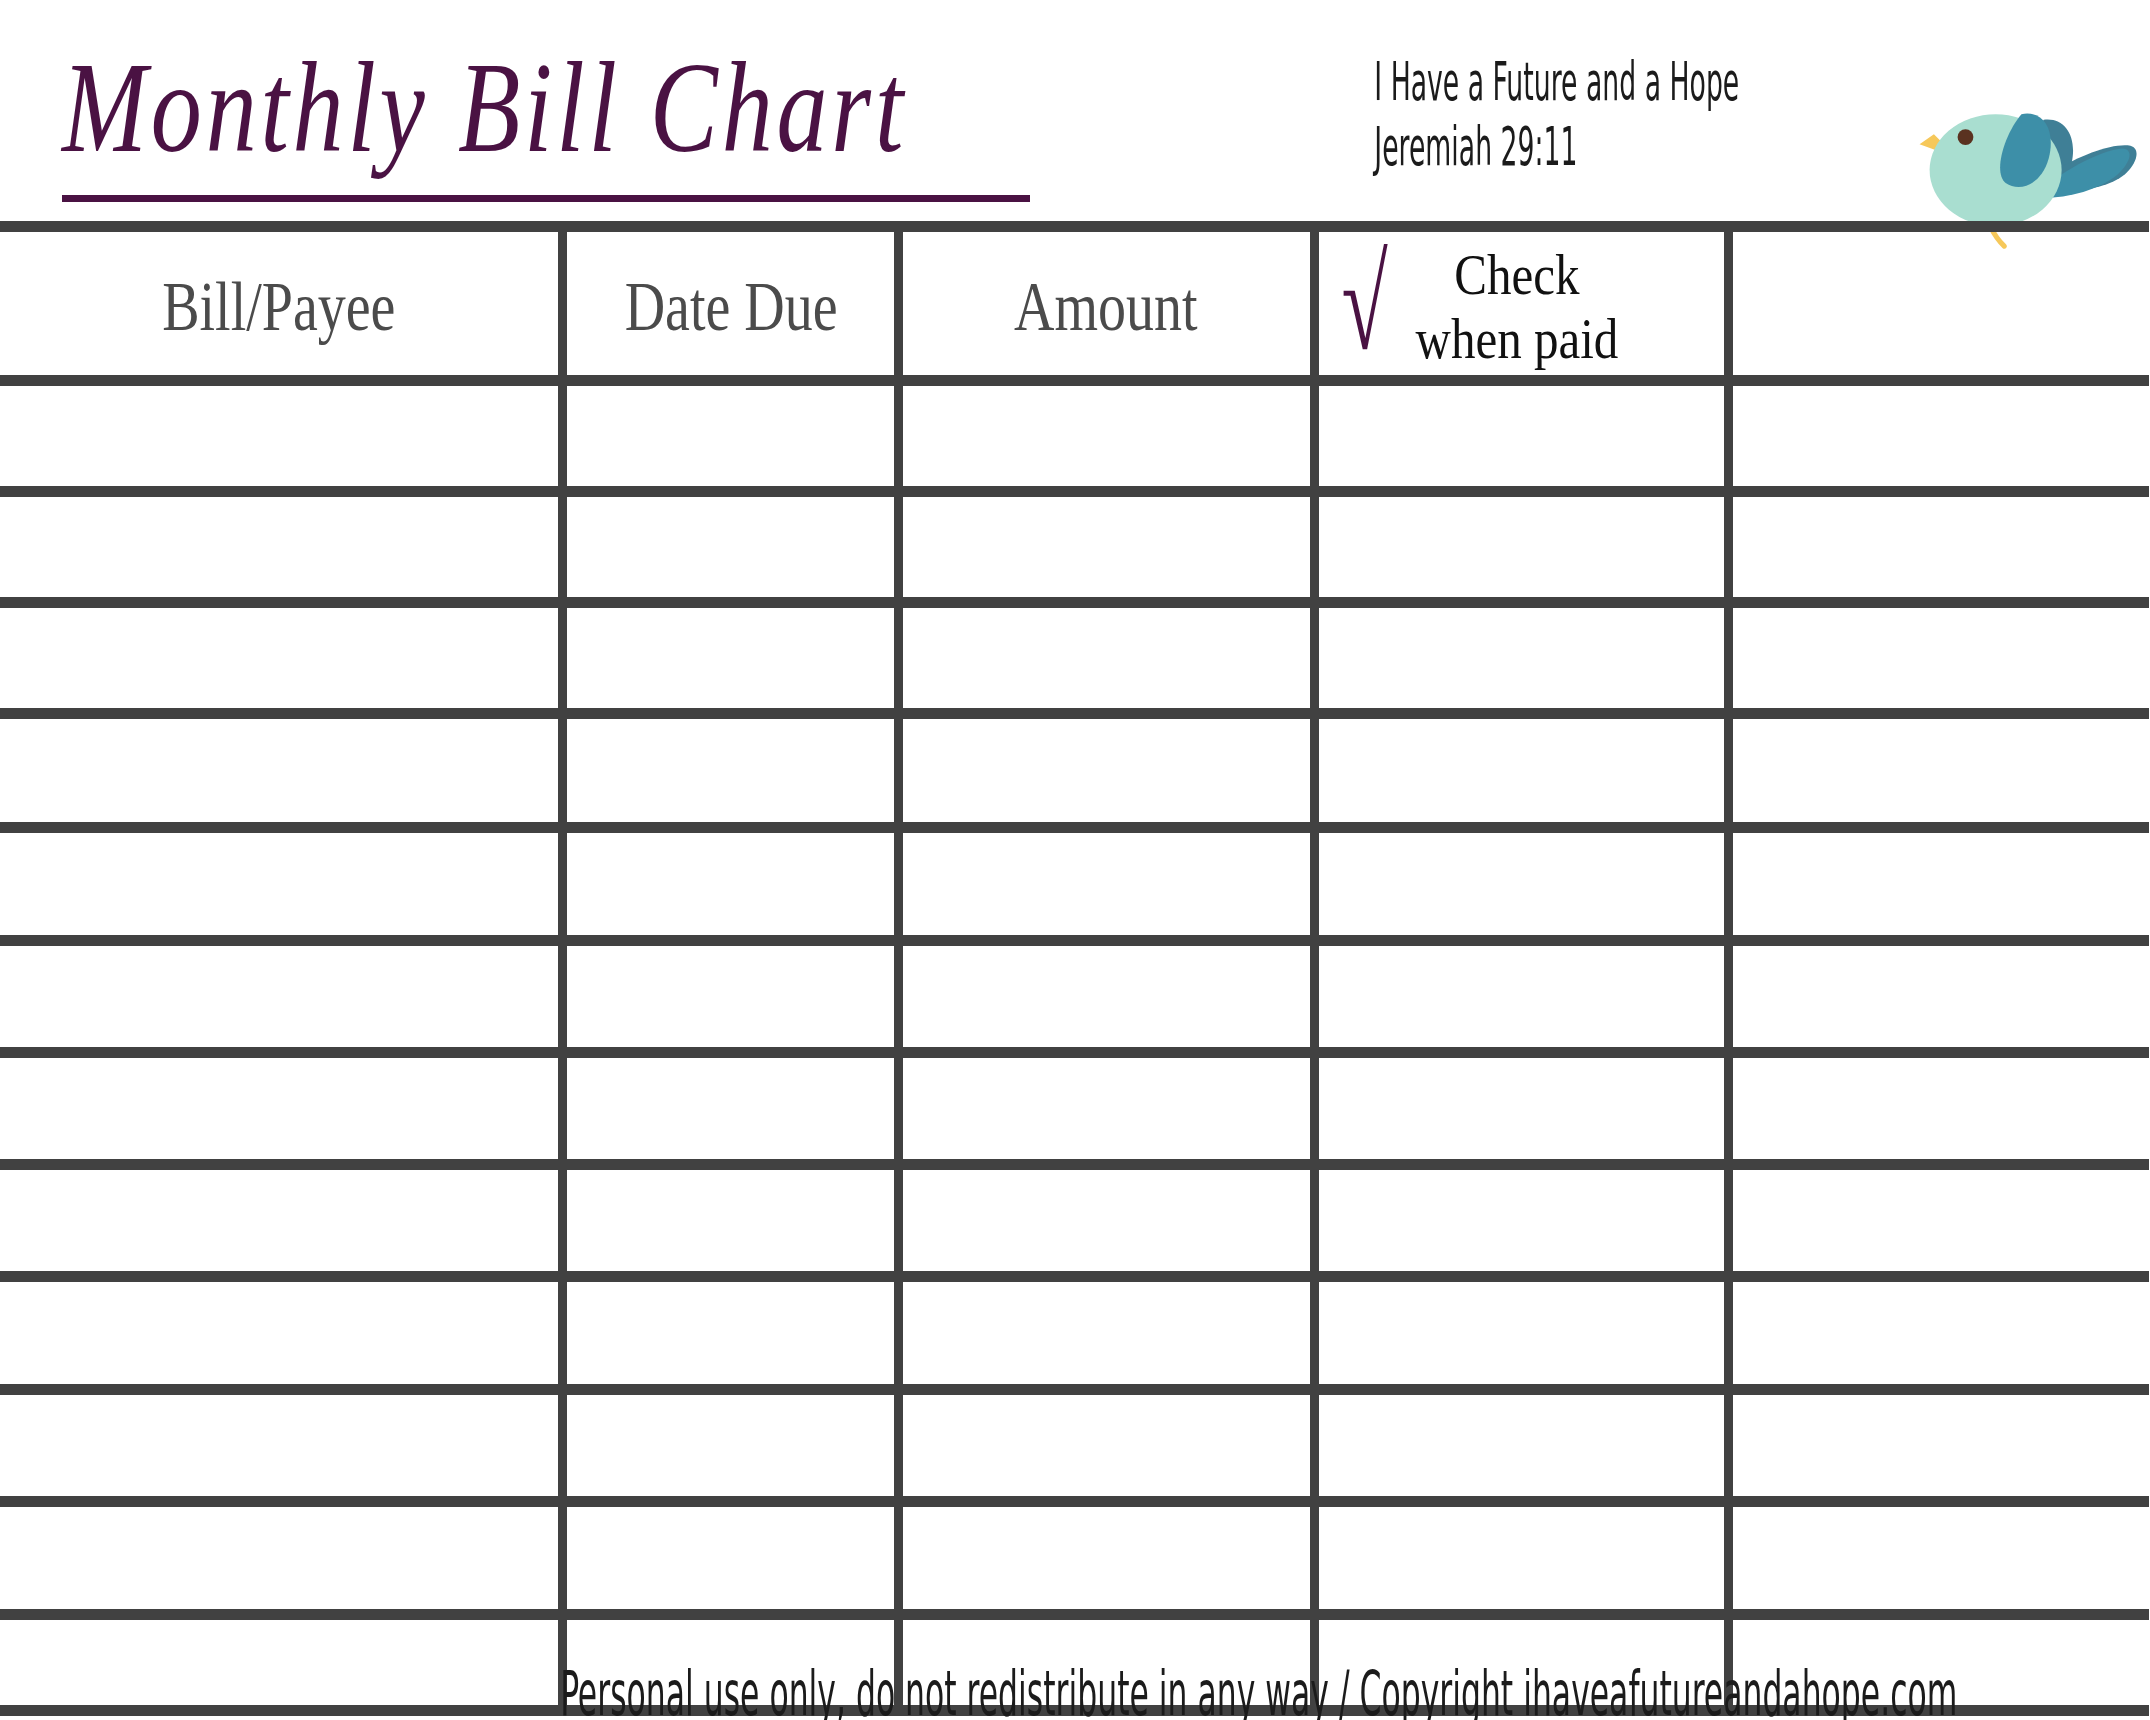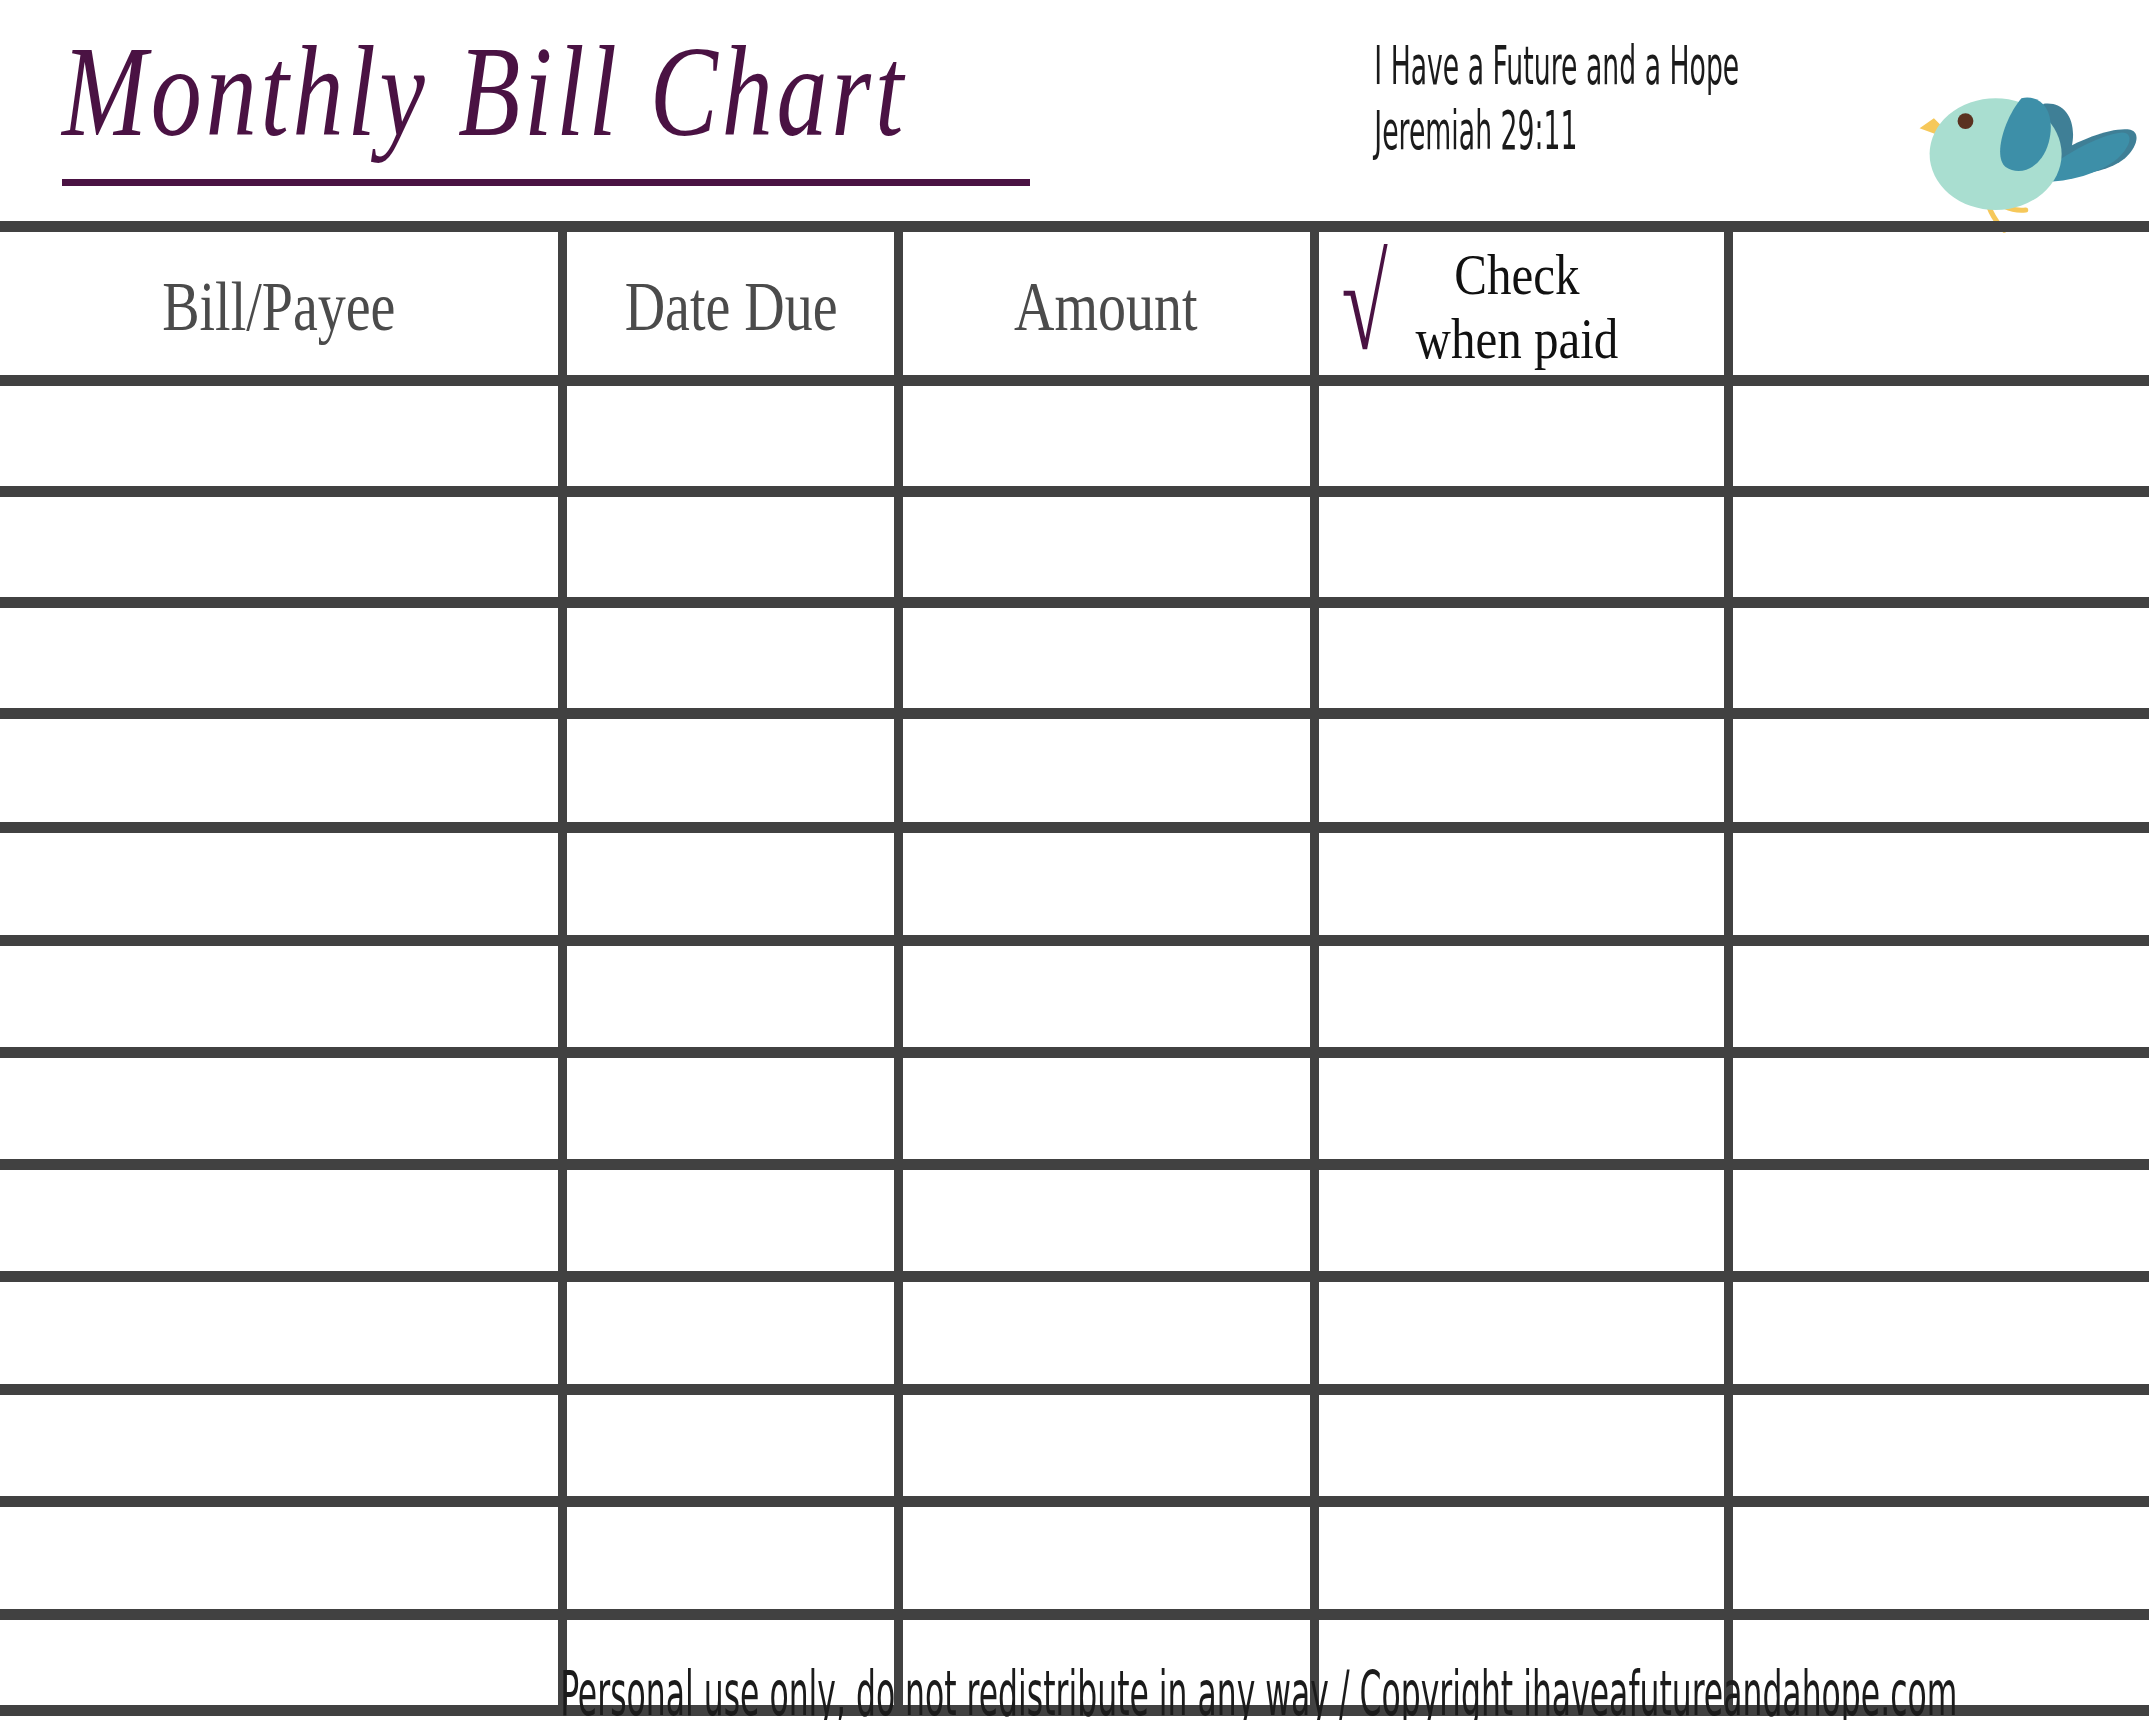--- a/index.html
+++ b/index.html
@@ -12,21 +12,21 @@
     height: 1721px;
     position: relative;
     overflow: hidden;
     font-family: "Liberation Serif", serif;
     -webkit-font-smoothing: antialiased;
   }
 
   
   #header-band {
     position: absolute;
-    left: 0; top: 0;
+    left: 0; top: 16px;
     width: 2151px;
     height: 183px;
   }
 
   #page-title-wrap {
     position: absolute;
     left: 62px;
     top: 26px;
     width: 1018px;
   }

